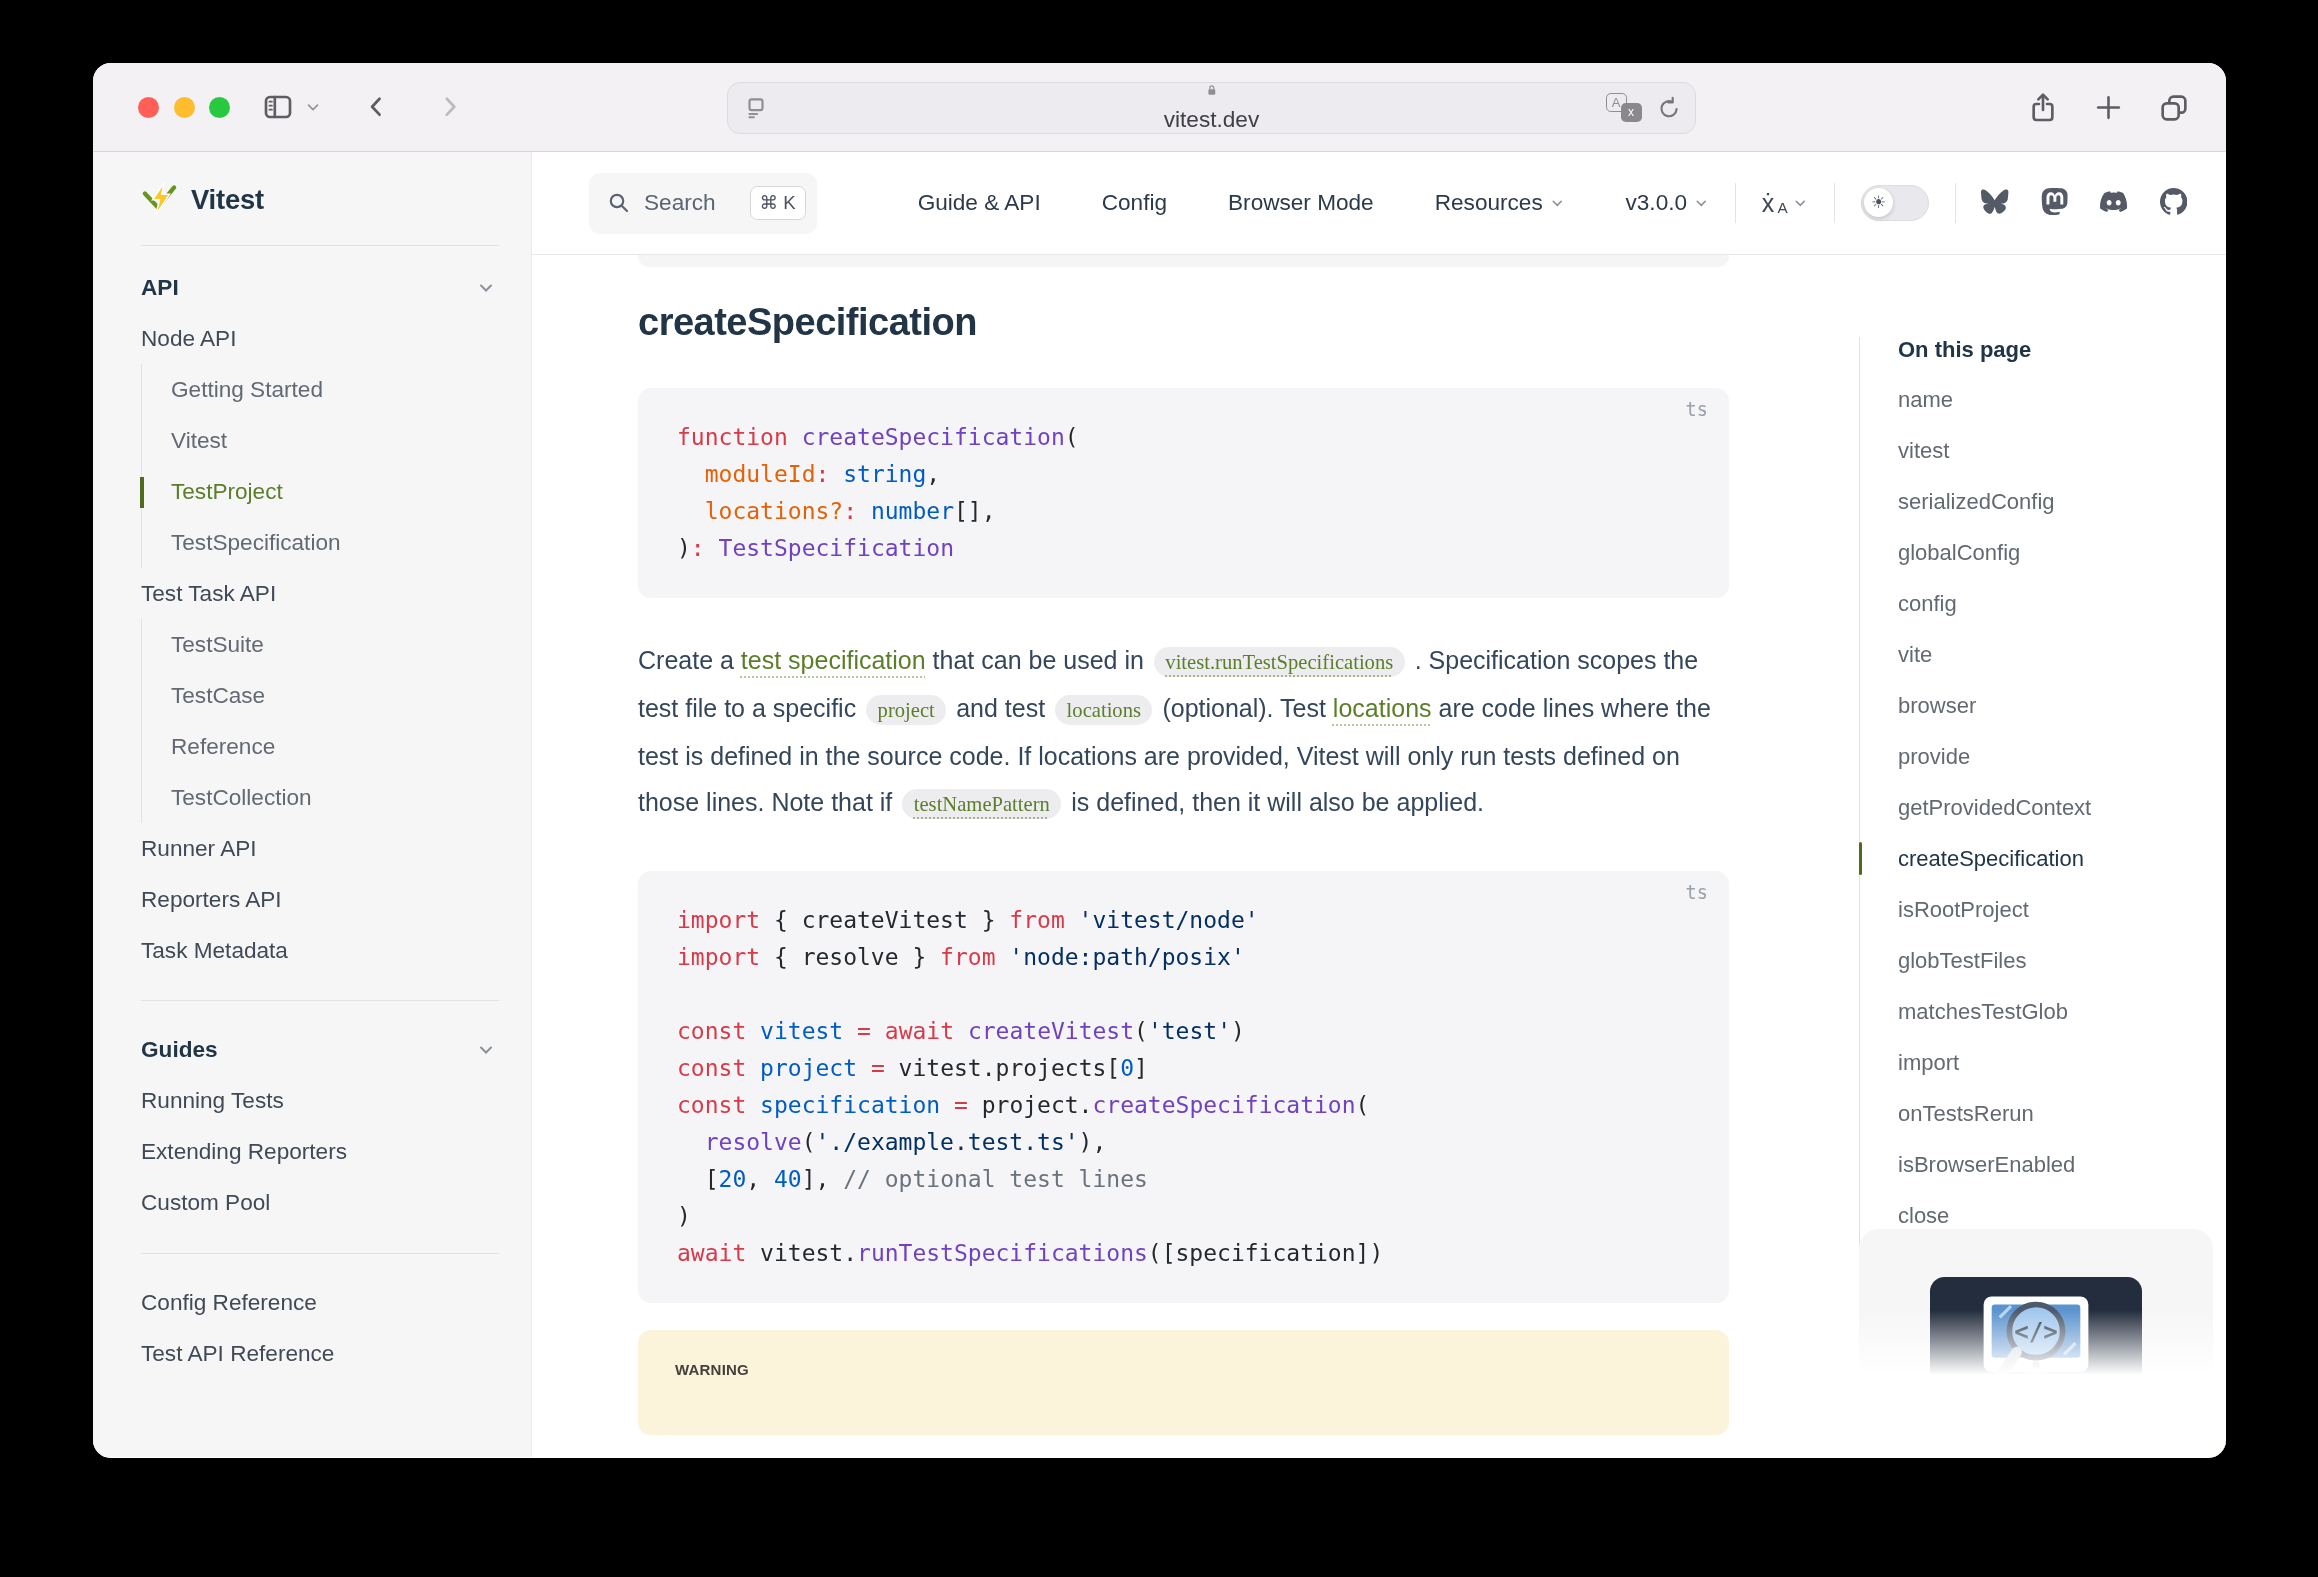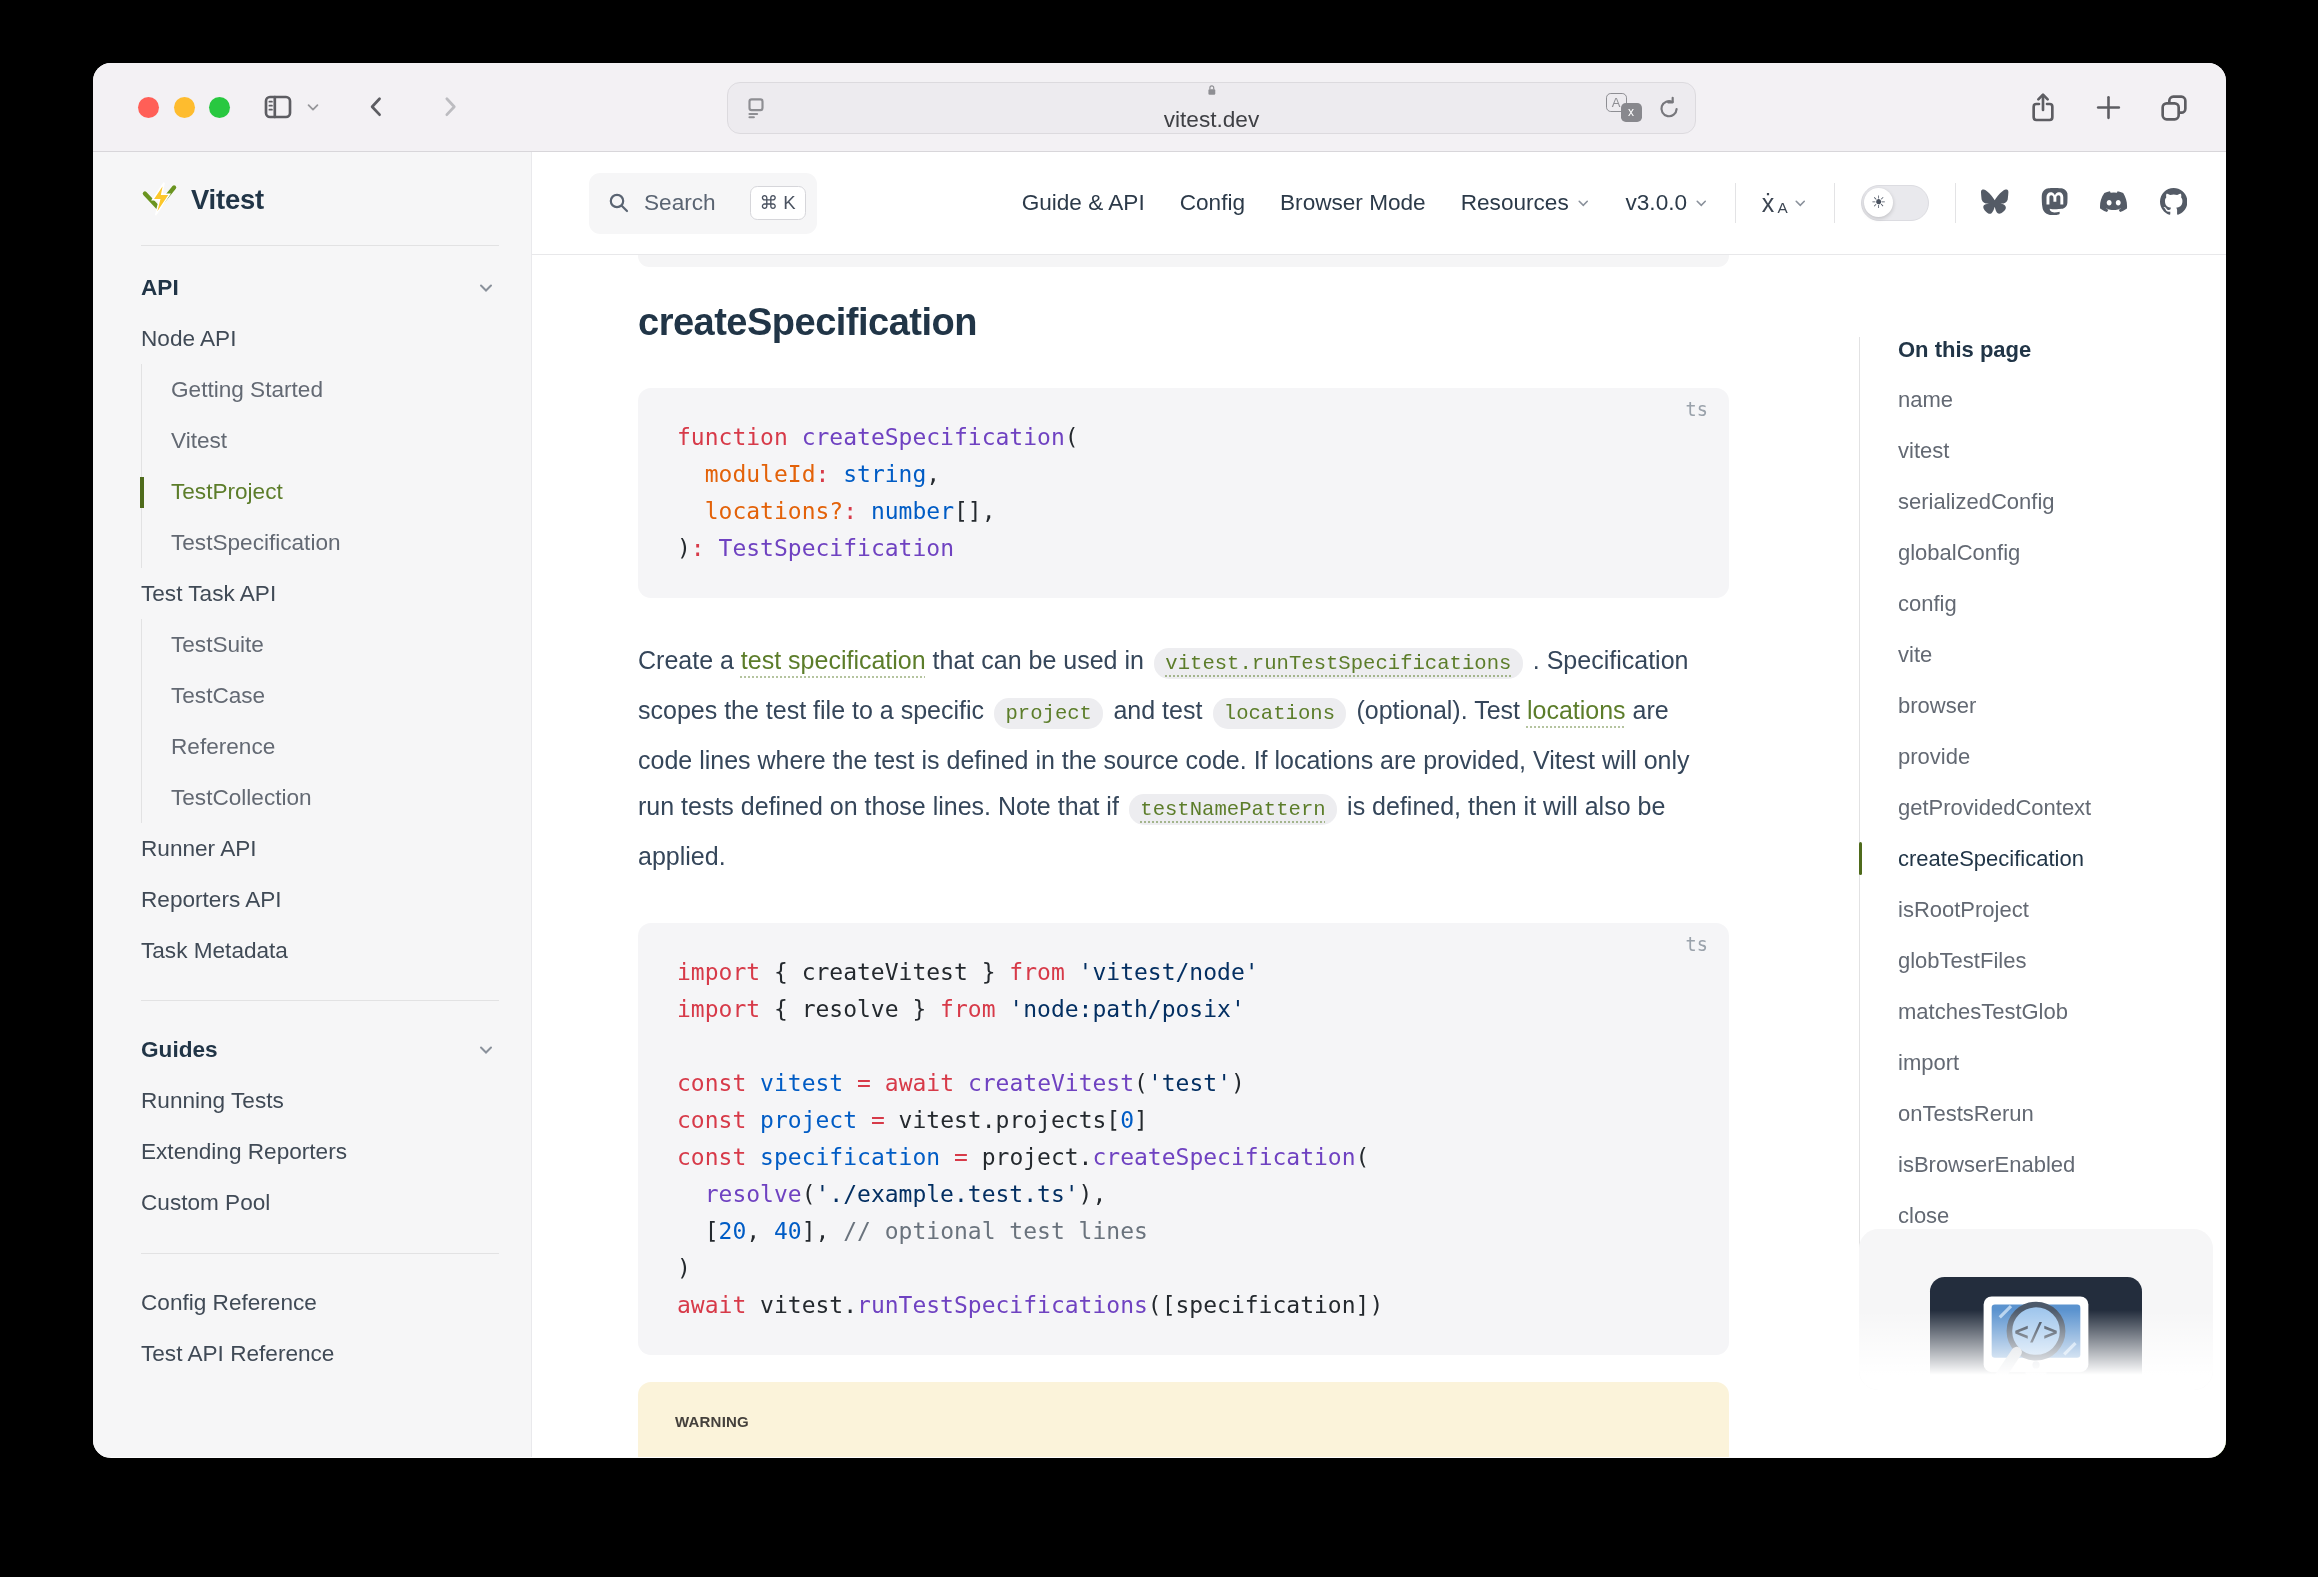--- a/index.html
+++ b/index.html
@@ -57,21 +57,21 @@
 
   
   .main { flex:1; background:#4d7c0f; position:relative; }
   .navbar { height:103px; border-bottom:0.8px solid #e8e8ea; display:flex; align-items:center;
             padding:0 39px 0 57px; background:#fff; position:relative; z-index:2; }
   .search { height:61px; width:228px; background:#f6f6f7; border-radius:11.3px; display:flex;
             align-items:center; gap:13px; padding:0 11.3px 0 18px; color:#5a6472; font-size:22.6px; }
   .search svg { stroke:#5a6472; fill:none; stroke-width:2.2; stroke-linecap:round; }
   .kbd { border:1.2px solid #d6d6da; background:#fff; color:#4a5260; border-radius:7.3px;
          font-size:18.6px; padding:4.8px 9px; margin-left:auto; white-space:nowrap; }
-  .nav-links { display:flex; gap:35px; margin-left:auto; align-items:center; font-size:22.6px;
+  .nav-links { display:flex; gap:61px; margin-left:auto; align-items:center; font-size:22.6px;
                font-weight:500; color:#2c3a49; }
   .nav-link { display:flex; align-items:center; gap:7.3px; cursor:default; }
   .vsep { width:0.8px; height:40px; background:#e3e3e5; margin:0 26px; }
   .lang { display:flex; align-items:center; gap:5.7px; color:#3c4552; cursor:default; }
   .lang-x { font-size:25px; font-weight:500; }
   .lang-a { font-size:15.3px; margin:9.7px 0 0 -2.4px; font-weight:500; }
   .toggle { width:68px; height:36px; border-radius:18px; background:#e9e9ed; border:0.8px solid #dcdce1;
             position:relative; }
   .knob { position:absolute; left:2.4px; top:2.4px; width:29px; height:29px; border-radius:50%;
           background:#fff; box-shadow:0 1.6px 4px rgba(0,0,0,.18); display:flex; align-items:center;
@@ -89,21 +89,21 @@
                padding:31px 39px; }
   .codeblock .lang { position:absolute; top:11.3px; right:21px; font-size:18.6px; color:#9aa2ab;
                      font-family:"DejaVu Sans Mono", monospace; }
   pre.code { font-family:"DejaVu Sans Mono", monospace; font-size:23px; line-height:37px; }
   .cl { white-space:pre; height:37px; }
   .tok-k { color:#d73a49; } .tok-f { color:#6f42c1; } .tok-v { color:#005cc5; }
   .tok-t { color:#005cc5; } .tok-s { color:#032f62; } .tok-n { color:#005cc5; }
   .tok-c { color:#6a737d; } .tok-p { color:#24292e; } .tok-o { color:#e36209; }
 
   .para { margin-top:39px; font-size:25px; line-height:46px; color:#35465a; }
-  .pill { font-family:Liberation Mono, monospace; font-size:20.6px; background:#ededf0;
+  .pill { font-family:Liberation Serif, serif; font-size:20.6px; background:#ededf0;
           border-radius:15px; padding:4px 11.3px; color:#5c7d2a; margin:0 3.2px; white-space:nowrap; }
   .g-link { color:#5c7d2a; cursor:pointer; text-decoration:underline dotted;
             text-decoration-thickness:2px; text-underline-offset:6.5px;
             text-decoration-color:rgba(92,125,42,.45); }
   .pill-link { text-decoration:underline dotted; text-decoration-thickness:2px;
                text-underline-offset:5.7px; text-decoration-color:rgba(92,125,42,.5); cursor:pointer; }
 
   .warning { margin-top:27.4px; background:#fbf3da; border-radius:13px; padding:31px 37px 57px; }
   .warn-title { font-size:15px; font-weight:600; color:#44403c; letter-spacing:0.2px; }
 

